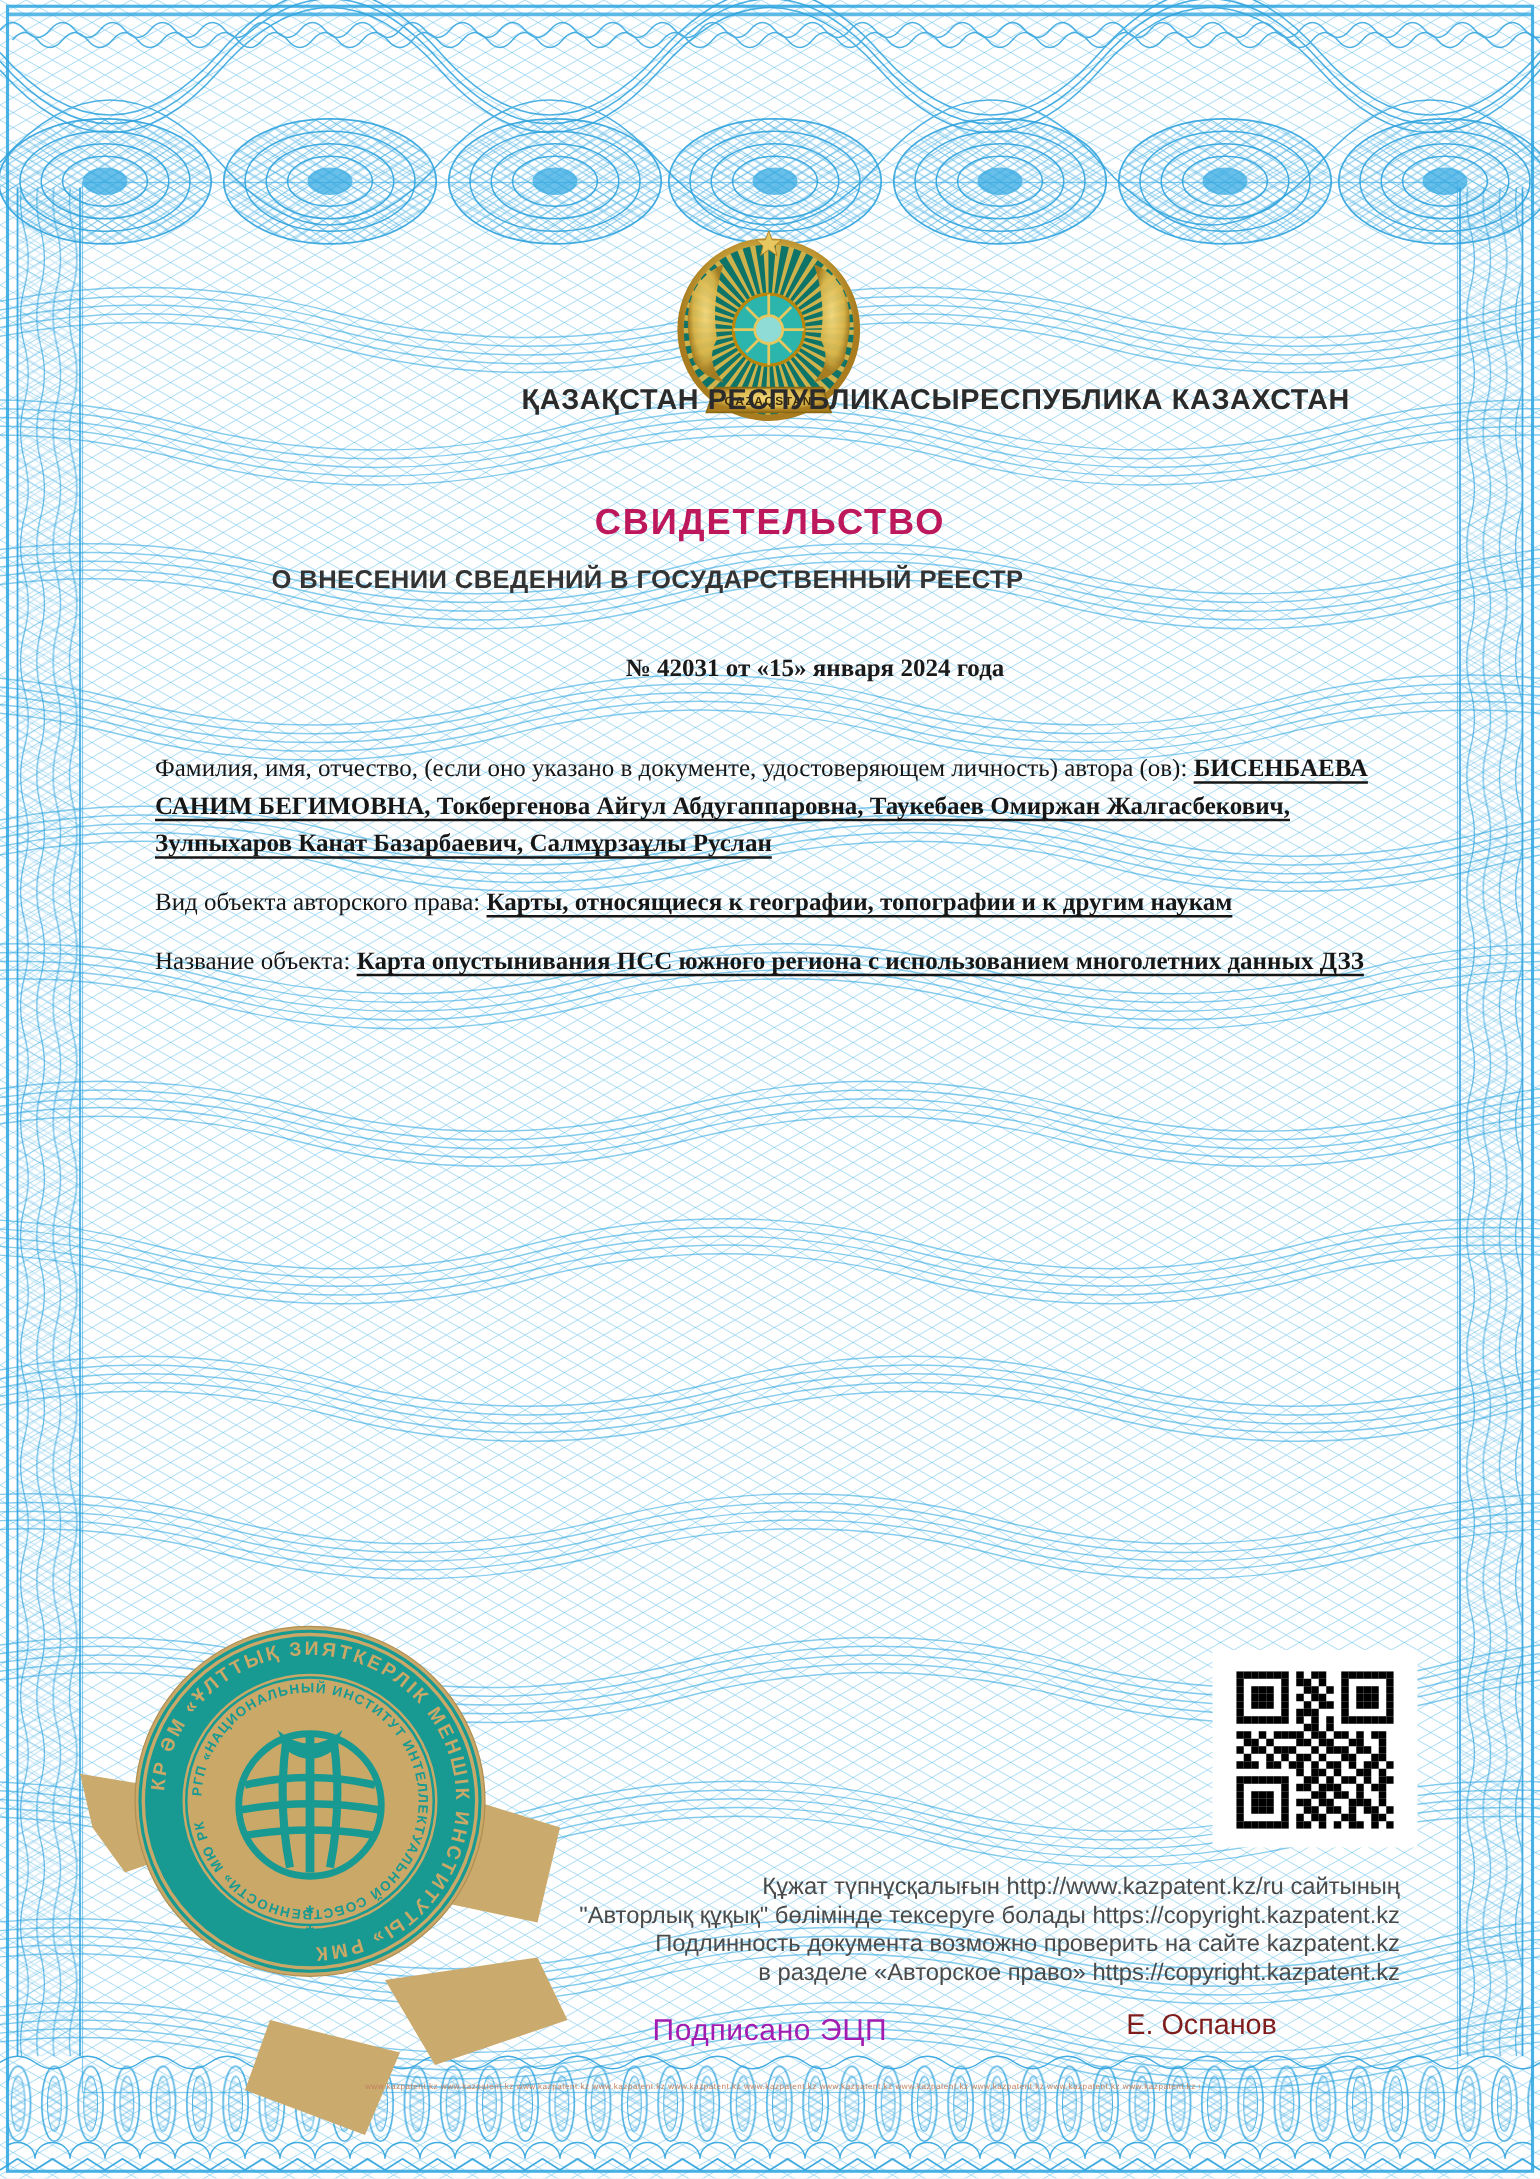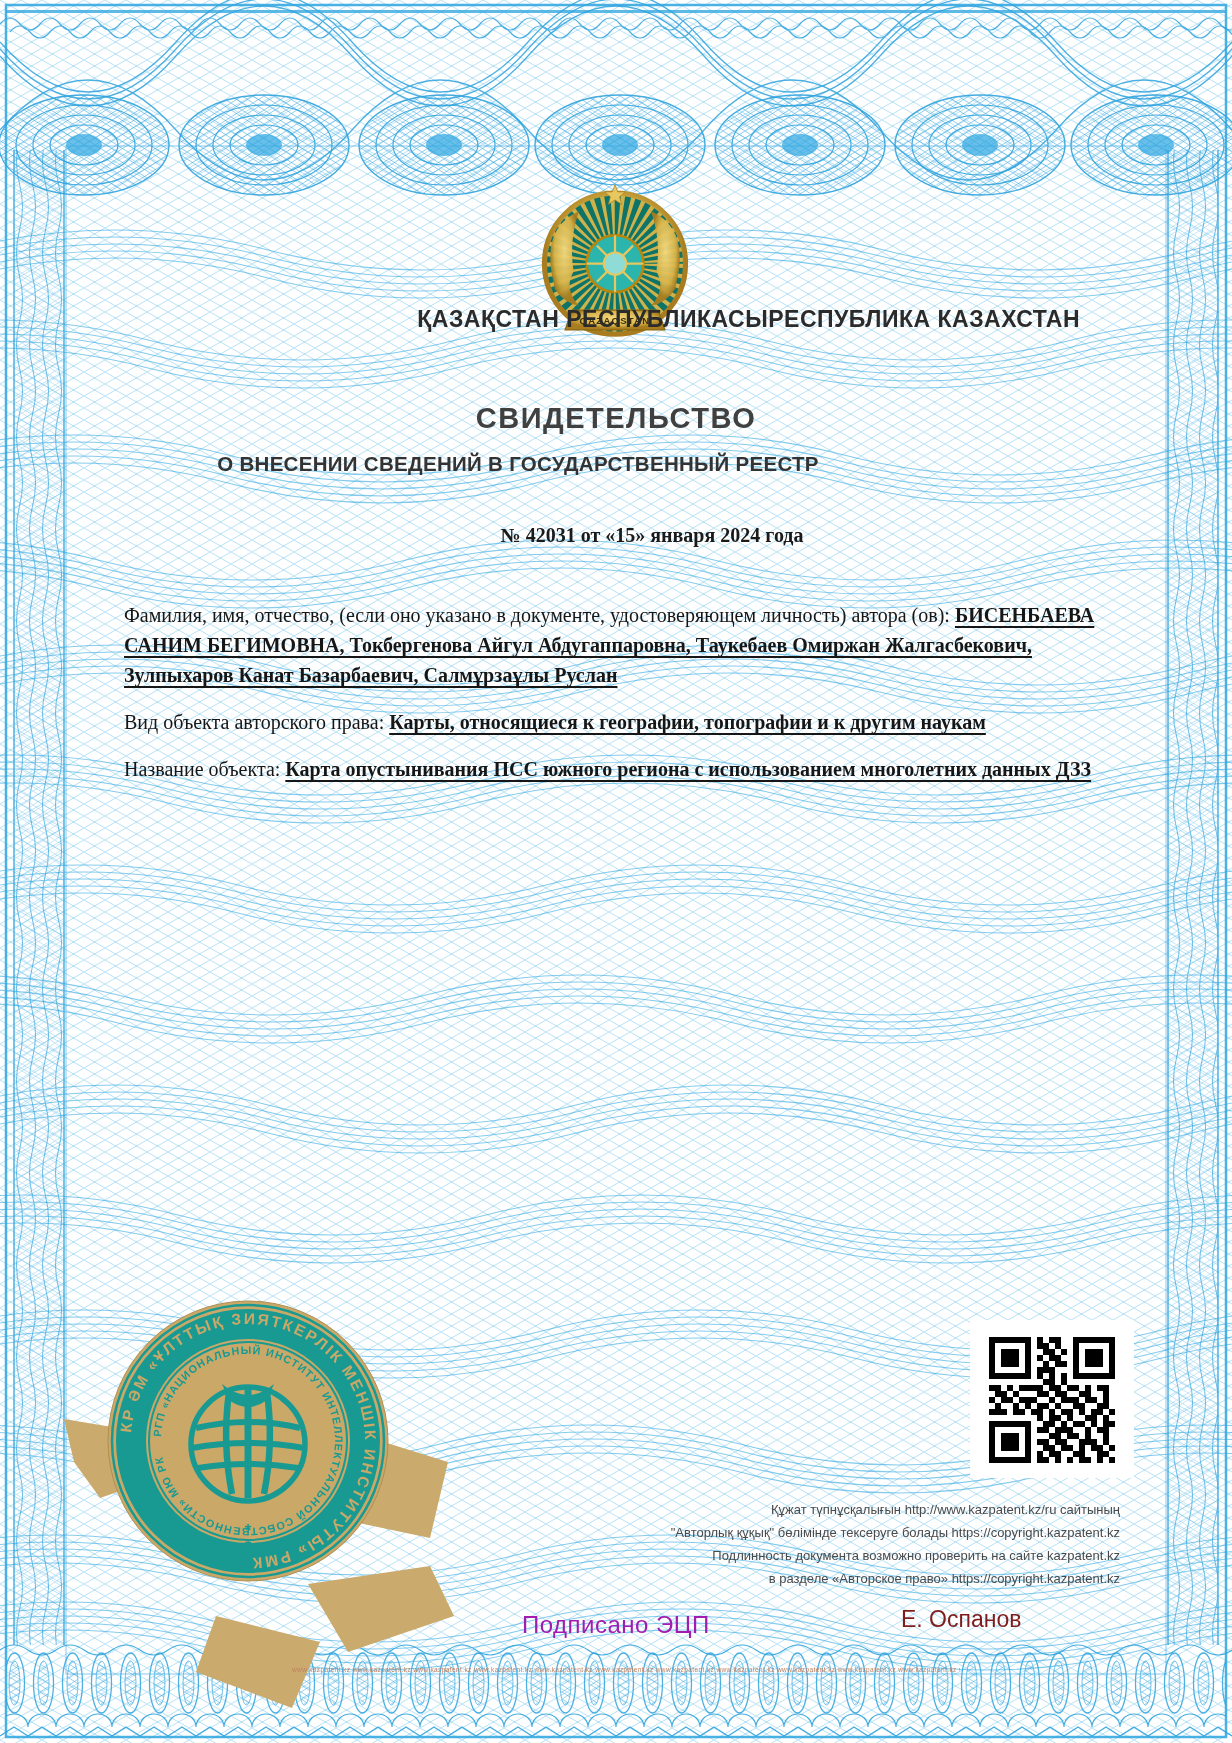--- a/index.html
+++ b/index.html
@@ -12,21 +12,21 @@
   
   .emblem{position:absolute;left:524px;top:182px;width:182px;height:172px;}
   .header-row{
     position:absolute;top:306px;left:0;width:1232px;
     display:flex;justify-content:flex-end;
     padding:0 152px 0 160px;box-sizing:border-box;
     font-size:23px;font-weight:bold;color:#2b2b2b;letter-spacing:.5px;
   }
   .doc-title{
     position:absolute;top:402px;left:0;width:1232px;text-align:center;
-    font-size:29px;font-weight:bold;color:#404040;letter-spacing:1.5px;
+    font-size:29px;font-weight:bold;color:#be185d;letter-spacing:1.5px;
   }
   .doc-subtitle{
     position:absolute;top:450px;left:0;width:1036px;text-align:center;
     font-size:20.5px;font-weight:bold;color:#333;line-height:28px;letter-spacing:.3px;
   }
   .doc-number{
     position:absolute;top:524px;left:0;width:1232px;text-align:center;
     font-family:"Liberation Serif",serif;font-size:20px;font-weight:bold;color:#1a1a1a;padding-left:36px;
   }
   
@@ -40,21 +40,21 @@
     font-weight:bold;text-decoration:underline;
     text-decoration-thickness:1.5px;text-underline-offset:4px;
   }
   
   .seal{position:absolute;left:58px;top:1286px;width:402px;height:432px;}
   .qr-box{position:absolute;left:970px;top:1320px;width:164px;height:158px;background:#fff;}
   .qr{position:absolute;left:989px;top:1337px;width:126px;height:126px;}
   .qr rect{fill:#000;}
   .footer-links{
     position:absolute;right:112px;top:1498px;text-align:right;
-    font-size:13px;line-height:23px;color:#4a4a4a;
+    font-size:19px;line-height:23px;color:#4a4a4a;
   }
   .footer-links .grp2{}
   .signed-label{
     position:absolute;left:522px;top:1611px;
     font-size:24px;color:#a21caf;letter-spacing:.5px;
   }
   .signer-name{
     position:absolute;left:901px;top:1606px;
     font-size:23px;color:#7f1d1d;
   }

